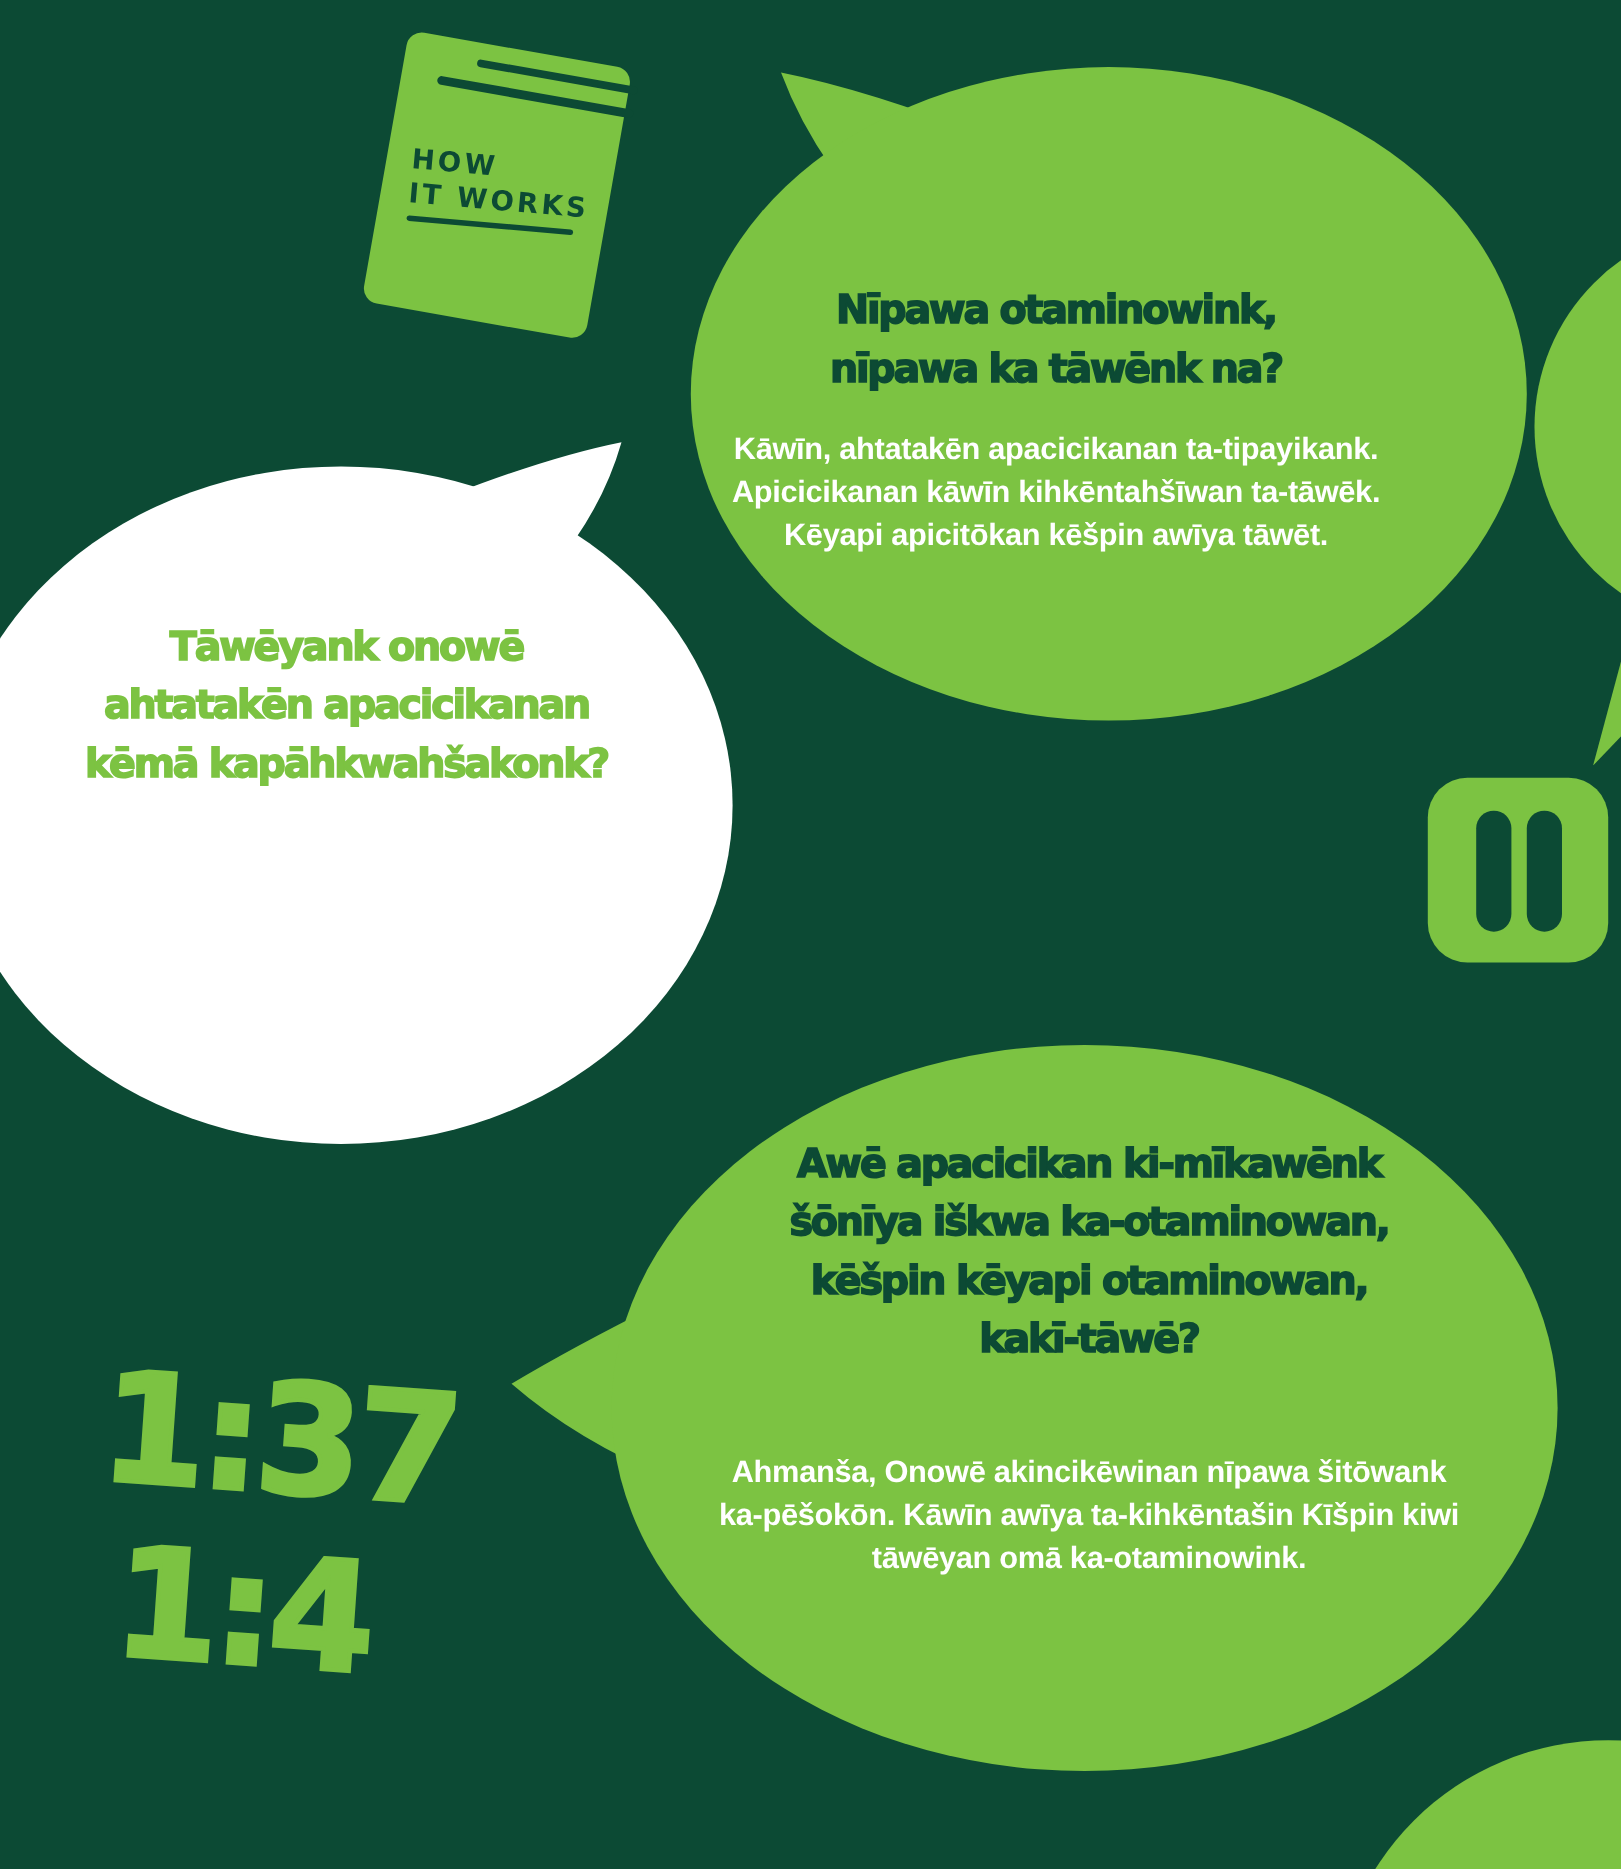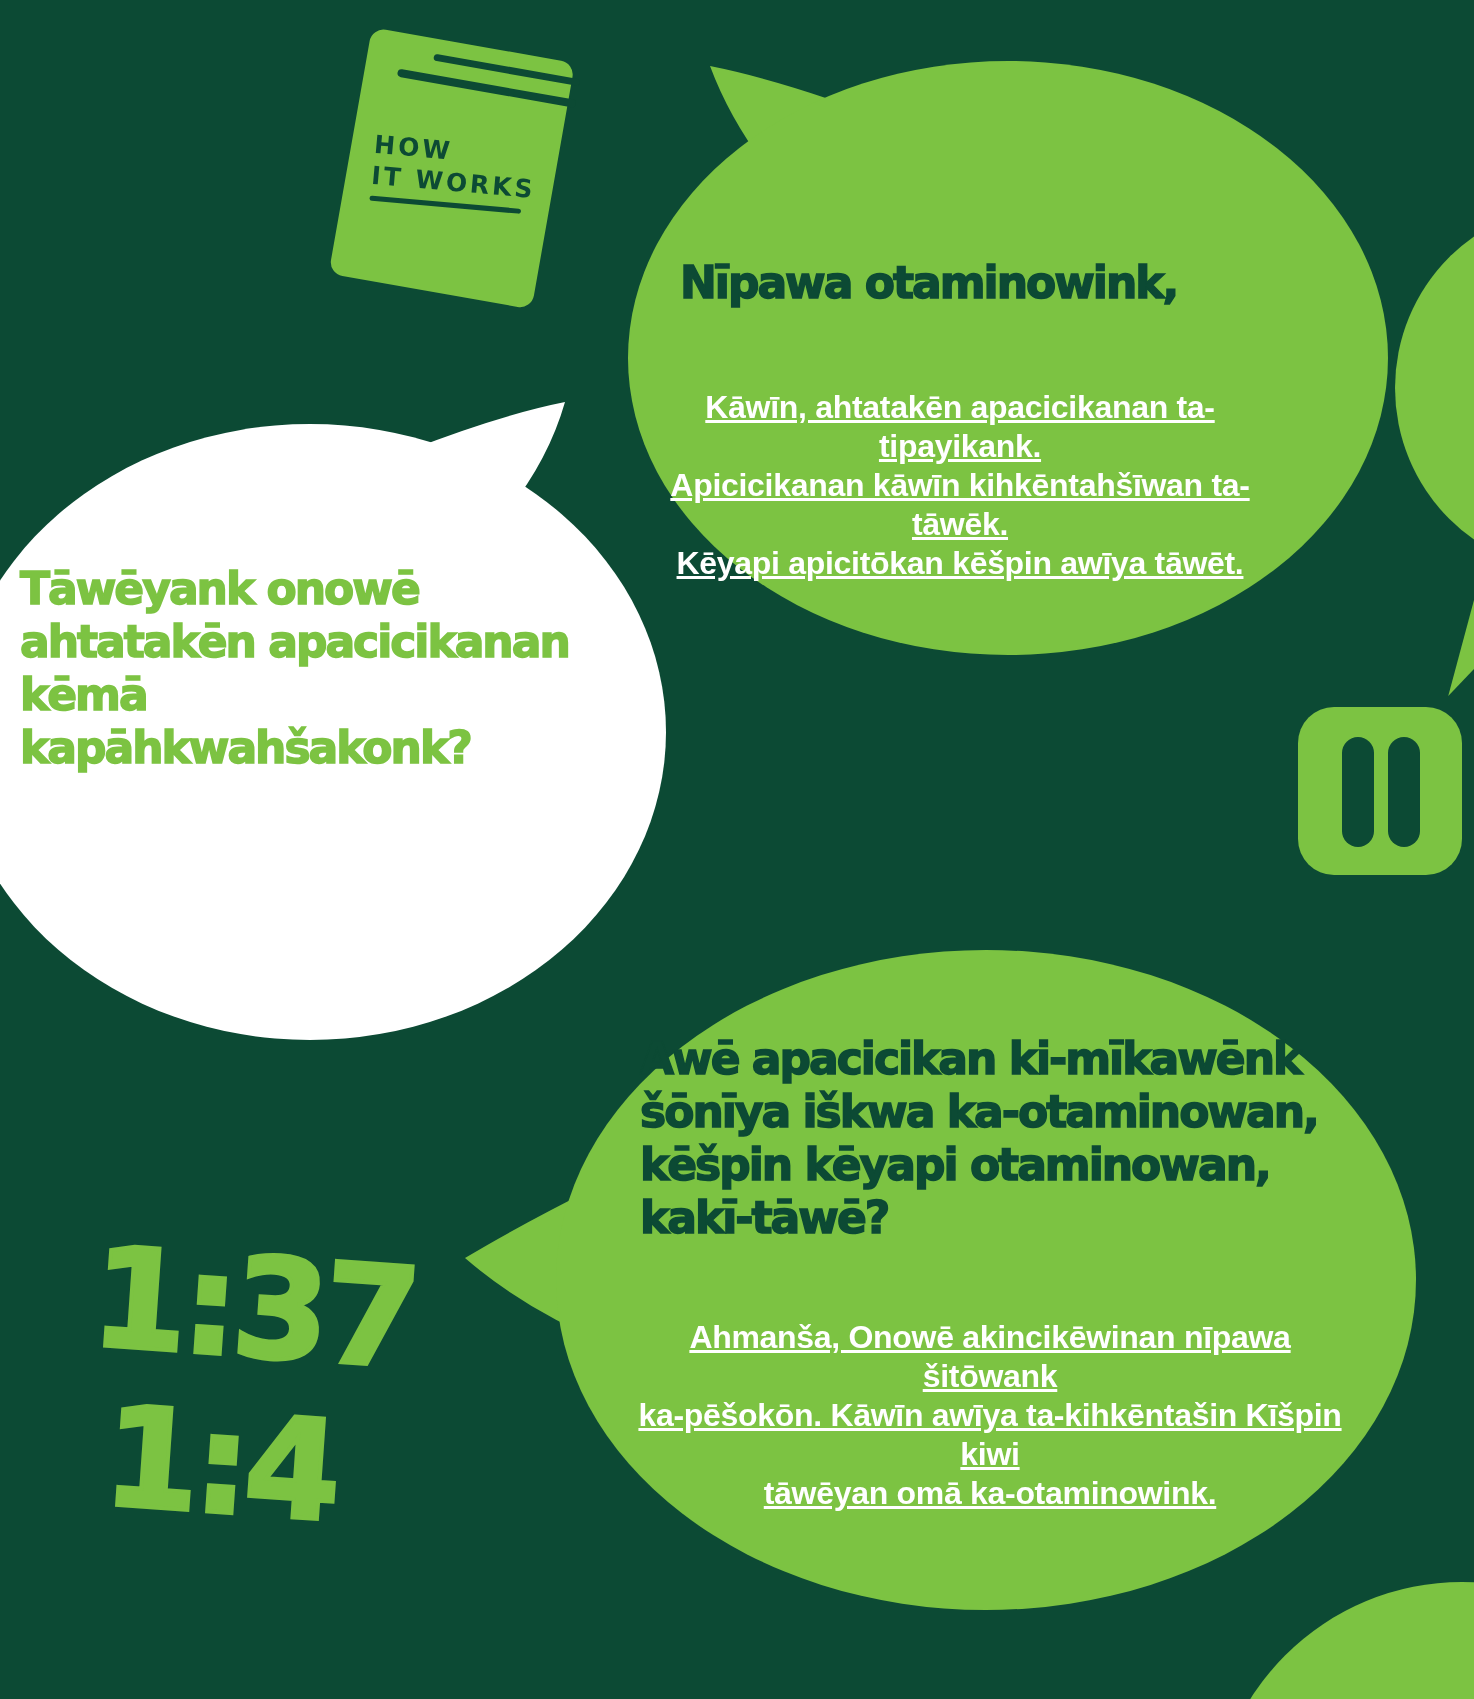--- a/index.html
+++ b/index.html
@@ -29,29 +29,28 @@
     color:var(--bg);font-family:"DejaVu Sans",sans-serif;font-weight:bold;
     font-size:25px;letter-spacing:3px;line-height:31px;}
   .book-underline{width:152px;height:5px;background:var(--bg);border-radius:3px;margin-top:5px;}
 
   
   .bubble-fill{fill:var(--green);}
   .bubble-fill-white{fill:var(--white);}
 
   .heading{
     font-family:"DejaVu Sans",sans-serif;font-weight:bold;
-    font-size:44px;line-height:53px;letter-spacing:-2px;
+    font-size:36px;line-height:53px;letter-spacing:-2px;
     -webkit-text-stroke:1.5px currentColor;
-    text-align:left;
+    text-align:center;
   }
   .body-txt{
     font-family:"Liberation Sans",sans-serif;font-weight:bold;
-    font-size:32px;line-height:39px;letter-spacing:-0.3px;
+    font-size:28px;line-height:39px;letter-spacing:-0.3px;
     text-align:center;
-    text-decoration:underline;
   }
   .on-green-heading{color:var(--dark-text);}
   .on-green-body{color:var(--white);}
   .on-white-heading{color:var(--green);}
   .on-white-body{color:var(--white-body);}
 
   .txt-h1{left:680px;top:256px;width:560px;}
   .txt-b1{left:660px;top:388px;width:600px;}
 
   .txt-h2{left:20px;top:562px;width:590px;}
@@ -125,20 +124,21 @@
     </div>
   </div>
 
   <div class="abs pause-btn">
     <div class="pause-bar b1"></div>
     <div class="pause-bar b2"></div>
   </div>
 
   <div class="abs heading on-green-heading txt-h1">
     <div>Nīpawa otaminowink,</div>
+    <div>nīpawa ka tāwēnk na?</div>
   </div>
   <div class="abs body-txt on-green-body txt-b1">
     <div>Kāwīn, ahtatakēn apacicikanan ta-tipayikank.</div>
     <div>Apicicikanan kāwīn kihkēntahšīwan ta-tāwēk.</div>
     <div>Kēyapi apicitōkan kēšpin awīya tāwēt.</div>
   </div>
 
   <div class="abs heading on-white-heading txt-h2">
     <div>Tāwēyank onowē</div>
     <div>ahtatakēn apacicikanan</div>

